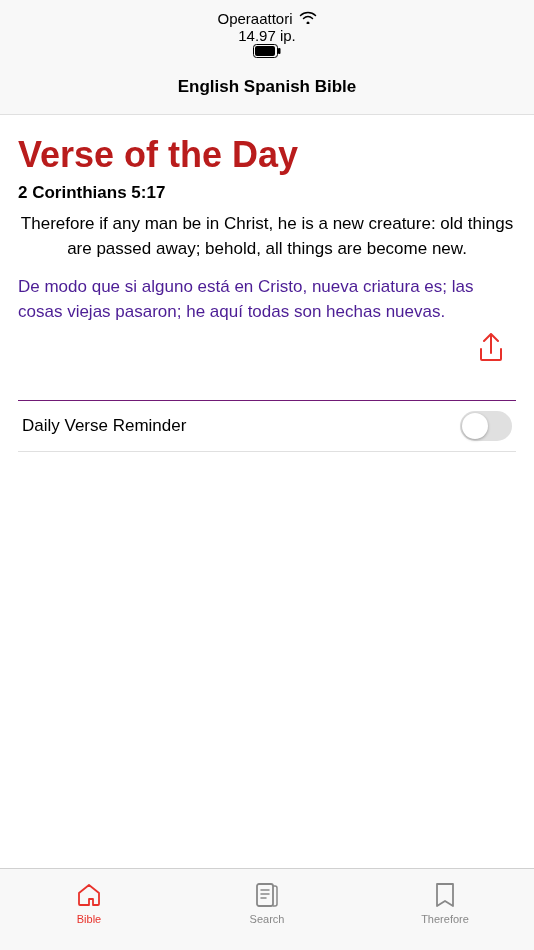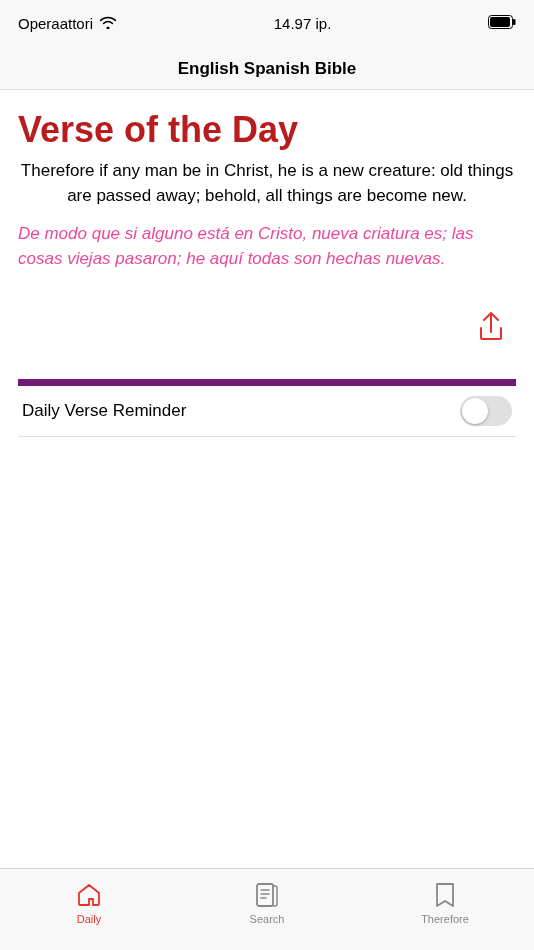--- a/index.html
+++ b/index.html
@@ -17,29 +17,30 @@
     
     .status-bar {
       display: flex;
       justify-content: space-between;
       align-items: center;
       padding: 10px 18px 6px;
       font-size: 15px;
       font-weight: 500;
       background: #f8f8f8;
       min-height: 42px;
+      flex-direction: column;
     }
     .status-left { display: flex; align-items: center; gap: 6px; }
     .status-right { display: flex; align-items: center; gap: 6px; }
 
     
     .nav-bar {
       display: flex;
       justify-content: center;
-      align-items: flex-end;
+      align-items: flex-start;
       padding: 10px 16px 10px;
       border-bottom: 1px solid #e0e0e0;
       background: #f8f8f8;
       min-height: 48px;
     }
     .nav-title {
       font-size: 17px;
       font-weight: 600;
       color: #000;
     }
@@ -69,24 +70,23 @@
     .verse-text-english {
       font-size: 17px;
       color: #000;
       line-height: 1.5;
       margin-bottom: 12px;
       text-align: center;
     }
 
     .verse-text-spanish {
       font-size: 17px;
-      color: #ec4899;
-      font-style: italic;
+      color: #4c1d95;
       line-height: 1.5;
-      margin-bottom: 36px;
+      margin-bottom: 4px;
     }
 
     .share-button-container {
       display: flex;
       justify-content: flex-end;
       margin-bottom: 30px;
       padding-right: 8px;
     }
 
     .share-button {
@@ -96,21 +96,21 @@
       color: #e8312a;
       padding: 4px;
     }
 
     
     .reminder-row {
       display: flex;
       justify-content: space-between;
       align-items: center;
       padding: 10px 4px;
-      border-top: 7px solid #701a75;
+      border-top: 1px solid #701a75;
       border-bottom: 1px solid #e0e0e0;
     }
 
     .reminder-label {
       font-size: 17px;
       color: #000;
     }
 
     
     .toggle-container {
@@ -220,20 +220,21 @@
     </span>
   </div>
 </div>
 
 <div class="nav-bar">
   <span class="nav-title">English Spanish Bible</span>
 </div>
 
 <div class="main-content">
   <h1 class="verse-of-day-title">Verse of the Day</h1>
+  <p class="verse-reference">2 Corinthians 5:17</p>
   <p class="verse-text-english">Therefore if any man be in Christ, he is a new creature: old things are passed away; behold, all things are become new.</p>
   <p class="verse-text-spanish"> De modo que si alguno está en Cristo, nueva criatura es; las cosas viejas pasaron; he aquí todas son hechas nuevas.</p>
 
   <div class="share-button-container">
     <button class="share-button" aria-label="Share">
       <svg width="26" height="30" viewBox="0 0 26 30" fill="none">
         <path d="M13 2v18M6 8l7-7 7 7" stroke="#e8312a" stroke-width="2" stroke-linecap="round" stroke-linejoin="round"></path>
         <path d="M3 16v10a1 1 0 0 0 1 1h18a1 1 0 0 0 1-1V16" stroke="#e8312a" stroke-width="2" stroke-linecap="round"></path>
       </svg>
     </button>
@@ -249,21 +250,21 @@
 </div>
 
 <div class="tab-bar">
 
   <div class="tab-item active">
     <div class="tab-icon">
       <svg width="26" height="26" viewBox="0 0 26 26" fill="none">
         <path d="M3 11L13 3l10 8v11a1 1 0 0 1-1 1H17v-6h-4v6H4a1 1 0 0 1-1-1V11z" stroke="#e8312a" stroke-width="1.8" fill="none" stroke-linejoin="round"></path>
       </svg>
     </div>
-    <span class="tab-label">Daily</span>
+    <span class="tab-label">Bible</span>
   </div>
 
   <div class="tab-item">
     <div class="tab-icon">
       <svg width="24" height="26" viewBox="0 0 24 26" fill="none">
         <rect x="2" y="2" width="16" height="22" rx="2" stroke="#888" stroke-width="1.8"></rect>
         <path d="M6 8h8M6 12h8M6 16h5" stroke="#888" stroke-width="1.5" stroke-linecap="round"></path>
         <path d="M18 4h2a2 2 0 0 1 2 2v16a2 2 0 0 1-2 2H18" stroke="#888" stroke-width="1.5"></path>
       </svg>
     </div>

